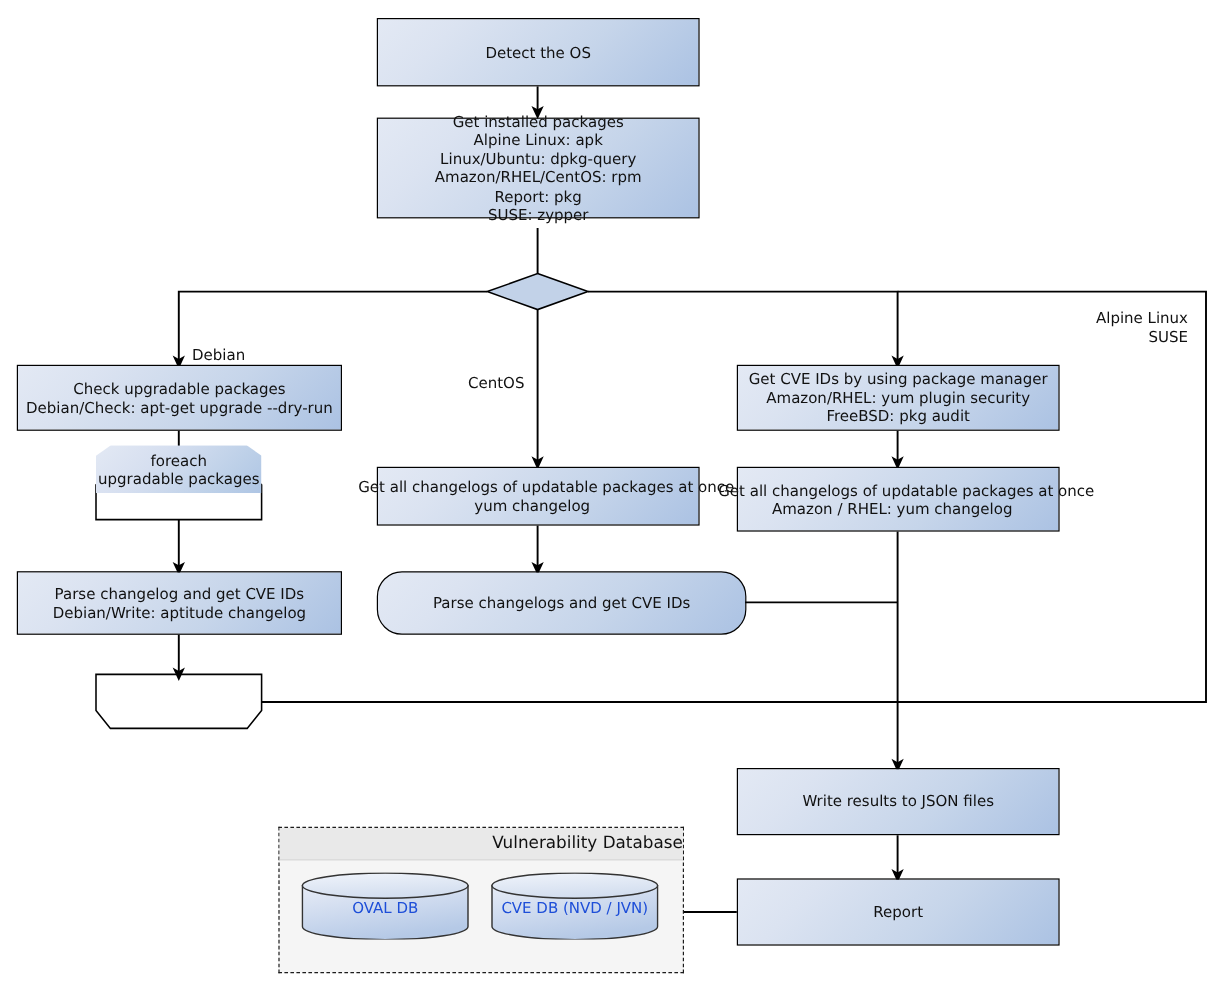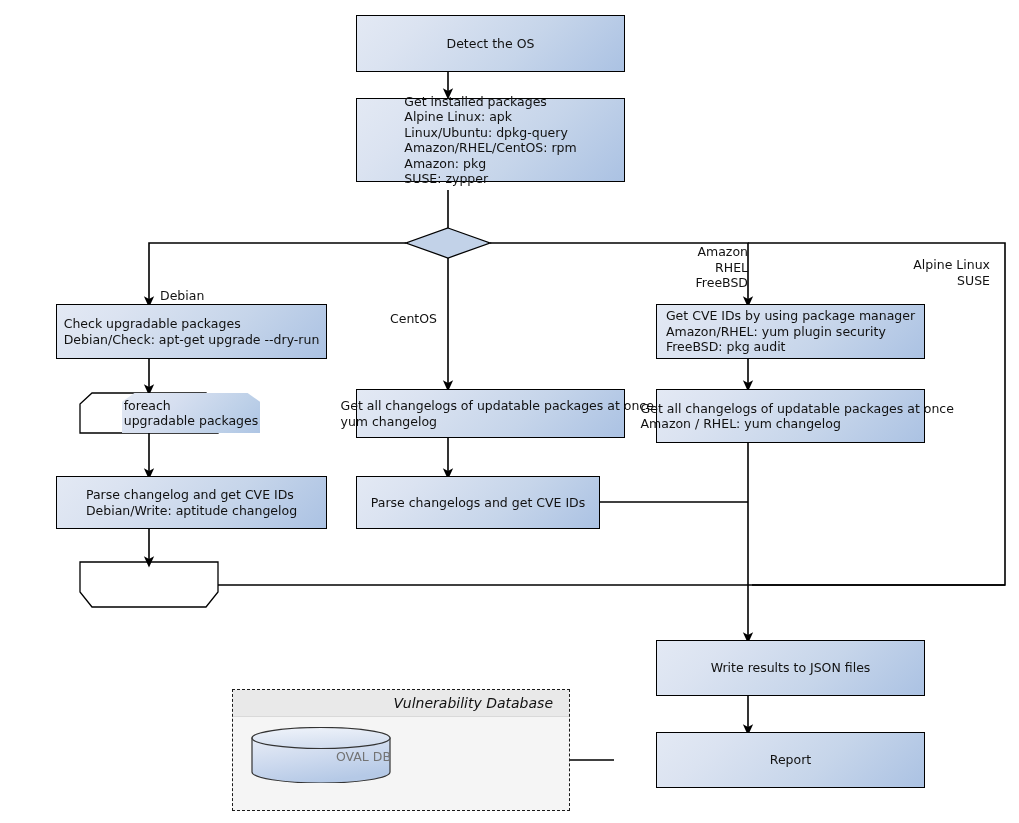--- a/index.html
+++ b/index.html
@@ -25,25 +25,25 @@
     width: 1019px;
     height: 823px;
     pointer-events: none;
   }
   .node {
     position: absolute;
     box-sizing: border-box;
     display: flex;
     align-items: center;
     justify-content: center;
+    text-align: center;
     font-size: 12.5px;
     line-height: 15.5px;
     color: #111111;
     white-space: nowrap;
-    margin-left: 42px;
   }
   .proc {
     border: 1.3px solid #000000;
     background: linear-gradient(135deg, #e3e9f4 0%, #dbe3f1 22%, #c6d5ea 62%, #abc2e3 100%);
   }
   .proc .txt {
     position: relative;
     z-index: 2;
   }
   
@@ -75,35 +75,34 @@
     border: 1.6px dashed #1c1c1c;
     background: #f5f5f5;
   }
   #vdb-header {
     height: 26px;
     background: #e9e9e9;
     border-bottom: 1px solid #d9d9d9;
     display: flex;
     align-items: center;
     justify-content: flex-end;
-    padding-right: 16px;
+    padding-right: 0;
     font-size: 14px;
     color: #111111;
     white-space: nowrap;
-    font-style: italic;
   }
   .cylinder {
     position: absolute;
   }
   .cyl-label {
     position: absolute;
     width: 100%;
-    text-align: right;
+    text-align: center;
     font-size: 12.5px;
-    color: #737373;
+    color: #1d4ed8;
     white-space: nowrap;
   }
 </style>
 </head>
 <body>
 
 <div id="canvas">
 
   <svg class="edges" viewBox="0 0 1019 823">
     <defs>
@@ -152,38 +151,37 @@
   <div class="node proc" style="left:314px; top:15px; width:269px; height:57px;">
     <span class="txt">Detect the OS</span>
   </div>
 
   <div class="node proc" style="left:314px; top:98px; width:269px; height:84px;">
     <span class="txt">
       <span>Get installed packages</span><br>
       <span>Alpine Linux: apk</span><br>
       <span>Linux/Ubuntu: dpkg-query</span><br>
       <span>Amazon/RHEL/CentOS: rpm</span><br>
-      <span>Amazon: pkg</span><br>
+      <span>Report: pkg</span><br>
       <span>SUSE: zypper</span>
     </span>
   </div>
 
   <div class="edge-label left-al" style="left:160px; top:244px; width:120px;">Debian<br>Ubuntu<br>Raspbian</div>
   <div class="edge-label left-al" style="left:390px; top:267px; width:90px;">CentOS</div>
-  <div class="edge-label" style="left:628px; top:244px; width:120px;">Amazon<br>RHEL<br>FreeBSD</div>
   <div class="edge-label" style="left:870px; top:257px; width:120px;">Alpine Linux<br>SUSE</div>
 
   <div class="node proc" style="left:14px; top:304px; width:271px; height:55px;">
     <span class="txt">
       <span>Check upgradable packages</span><br>
       <span>Debian/Check: apt-get upgrade --dry-run</span>
     </span>
   </div>
 
-  <div class="node loopstart" style="left:80px; top:393px; width:138px; height:40px;">
+  <div class="node loopstart" style="left:80px; top:371px; width:138px; height:40px;">
     <span class="txt">
       <span>foreach</span><br>
       <span>upgradable  packages</span>
     </span>
   </div>
 
   <div class="node proc" style="left:14px; top:476px; width:271px; height:53px;">
     <span class="txt">
       <span>Parse changelog and get  CVE IDs</span><br>
       <span>Debian/Write: aptitude changelog</span>
@@ -191,21 +189,21 @@
   </div>
 
 
   <div class="node proc" style="left:314px; top:389px; width:269px; height:49px;">
     <span class="txt" style="display:block; width:290px; margin-left:-10px;">
       <span>Get all changelogs of updatable packages at once</span><br>
       <span>yum changelog</span>
     </span>
   </div>
 
-  <div class="node proc" style="left:314px; top:476px; width:244px; height:53px;">
+  <div class="node proc" style="left:314px; top:476px; width:308px; height:53px;border-radius:21px;">
     <span class="txt">Parse changelogs and get CVE IDs</span>
   </div>
 
   <div class="node proc" style="left:614px; top:304px; width:269px; height:55px;">
     <span class="txt">
       <span>Get CVE IDs by using package manager</span><br>
       <span>Amazon/RHEL: yum plugin security</span><br>
       <span>FreeBSD: pkg audit</span>
     </span>
   </div>
@@ -240,15 +238,33 @@
             <stop offset="0%" stop-color="#f0f4fb"></stop>
             <stop offset="100%" stop-color="#d3deef"></stop>
           </linearGradient>
         </defs>
         <path d="M1,11 L1,45 A69,11 0 0 0 139,45 L139,11 Z" fill="url(#cylGradA)" stroke="#333333" stroke-width="1.2"></path>
         <ellipse cx="70" cy="11" rx="69" ry="10.5" fill="url(#cylTopA)" stroke="#333333" stroke-width="1.2"></ellipse>
       </svg>
       <div class="cyl-label" style="top:22px;">OVAL DB</div>
     </div>
 
+    <div class="cylinder" style="left:176px; top:37px; width:140px; height:56px;">
+      <svg width="140" height="56" viewBox="0 0 140 56">
+        <defs>
+          <linearGradient id="cylGradB" x1="0" y1="0" x2="0.45" y2="1">
+            <stop offset="0%" stop-color="#e7ecf6"></stop>
+            <stop offset="55%" stop-color="#ccd9ee"></stop>
+            <stop offset="100%" stop-color="#b5c9e6"></stop>
+          </linearGradient>
+          <linearGradient id="cylTopB" x1="0" y1="0" x2="0.3" y2="1">
+            <stop offset="0%" stop-color="#f0f4fb"></stop>
+            <stop offset="100%" stop-color="#d3deef"></stop>
+          </linearGradient>
+        </defs>
+        <path d="M1,11 L1,45 A69,11 0 0 0 139,45 L139,11 Z" fill="url(#cylGradB)" stroke="#333333" stroke-width="1.2"></path>
+        <ellipse cx="70" cy="11" rx="69" ry="10.5" fill="url(#cylTopB)" stroke="#333333" stroke-width="1.2"></ellipse>
+      </svg>
+      <div class="cyl-label" style="top:22px;">CVE DB (NVD / JVN)</div>
+    </div>
   </div>
 
 </div>
 
 </body></html>

